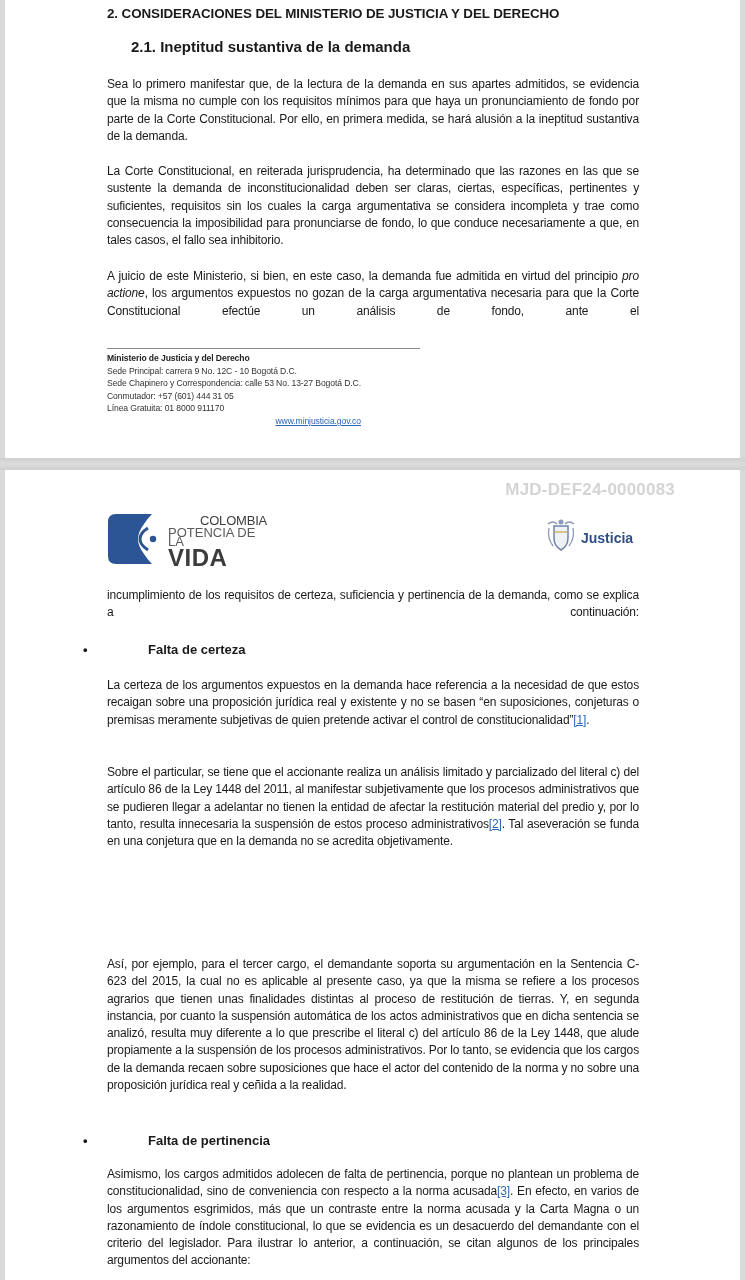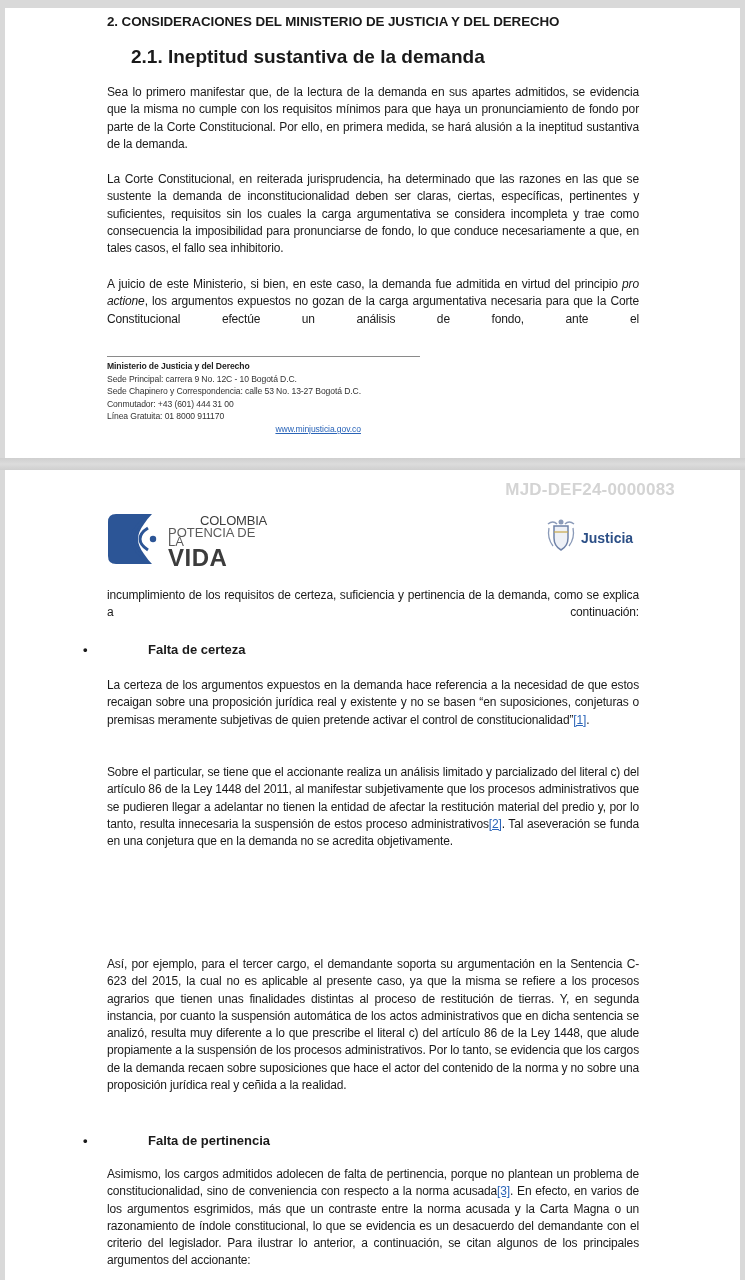--- a/index.html
+++ b/index.html
@@ -7,29 +7,29 @@
     width: 745px; height: 1280px; overflow: hidden;
     background: #d9d9d9;
     font-family: "Liberation Sans", sans-serif;
     color: #1a1a1a;
     position: relative;
   }
   .page {
     position: absolute; left: 5px; width: 735px;
     background: #ffffff;
   }
-  #page1 { top: 8px; height: 482px; }
+  #page1 { top: 0; height: 482px; }
   #page2 { top: 474px; height: 810px; }
   .separator {
     position: absolute; left: 0; top: 458px; width: 745px; height: 12px;
     background: linear-gradient(#cfcfcf, #dcdcdc 50%, #cfcfcf);
   }
   .abs { position: absolute; }
   .h1 { left: 102px; top: 6px; font-size: 13.4px; font-weight: bold; letter-spacing: -0.1px; }
-  .h2 { left: 126px; top: 38px; font-size: 19px; font-weight: bold; }
+  .h2 { left: 126px; top: 38px; font-size: 15px; font-weight: bold; }
   .para {
     position: absolute; left: 102px; width: 532px;
     font-size: 12px; line-height: 17.3px; text-align: justify;
     text-align-last: left; letter-spacing: -0.15px;
   }
   .para .fn { color: #2a64b8; text-decoration: underline; }
   .para.cont { text-align-last: justify; }
   .footer-rule { left: 102px; top: 348px; width: 313px; height: 1px; background: #8a8a8a; }
   .footer {
     left: 102px; top: 352px; font-size: 8.6px; line-height: 12.6px; color: #333;
@@ -61,21 +61,21 @@
 
   <div class="para" style="top:76px;">Sea lo primero manifestar que, de la lectura de la demanda en sus apartes admitidos, se evidencia que la misma no cumple con los requisitos mínimos para que haya un pronunciamiento de fondo por parte de la Corte Constitucional. Por ello, en primera medida, se hará alusión a la ineptitud sustantiva de la demanda.</div>
   <div class="para" style="top:163px;">La Corte Constitucional, en reiterada jurisprudencia, ha determinado que las razones en las que se sustente la demanda de inconstitucionalidad deben ser claras, ciertas, específicas, pertinentes y suficientes, requisitos sin los cuales la carga argumentativa se considera incompleta y trae como consecuencia la imposibilidad para pronunciarse de fondo, lo que conduce necesariamente a que, en tales casos, el fallo sea inhibitorio.</div>
   <div class="para cont" style="top:268px;"><span>A juicio de este Ministerio, si bien, en este caso, la demanda fue admitida en virtud del principio </span><i>pro actione</i><span>, los argumentos expuestos no gozan de la carga argumentativa necesaria para que la Corte Constitucional efectúe un análisis de fondo, ante el</span></div>
 
   <div class="abs footer-rule"></div>
   <div class="abs footer">
     <div class="org">Ministerio de Justicia y del Derecho</div>
     <div>Sede Principal: carrera 9 No. 12C - 10 Bogotá D.C.</div>
     <div>Sede Chapinero y Correspondencia: calle 53 No. 13-27 Bogotá D.C.</div>
-    <div>Conmutador: +43 (601) 444 31 00</div>
+    <div>Conmutador: +57 (601) 444 31 05</div>
     <div>Línea Gratuita: 01 8000 911170</div>
     <div class="link">www.minjusticia.gov.co</div>
   </div>
 </div>
 
 <div class="separator"></div>
 
 <div class="page" id="page2">
   <div class="abs docid">MJD-DEF24-0000083</div>
 

